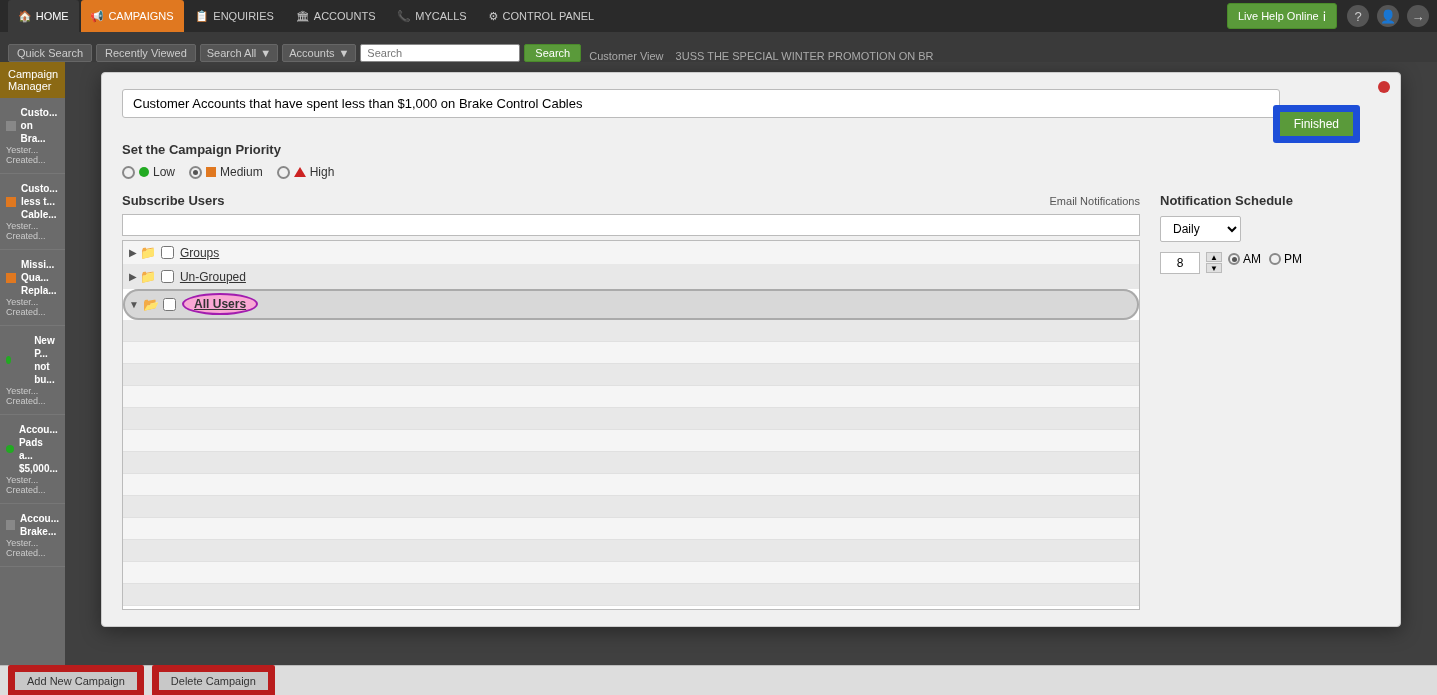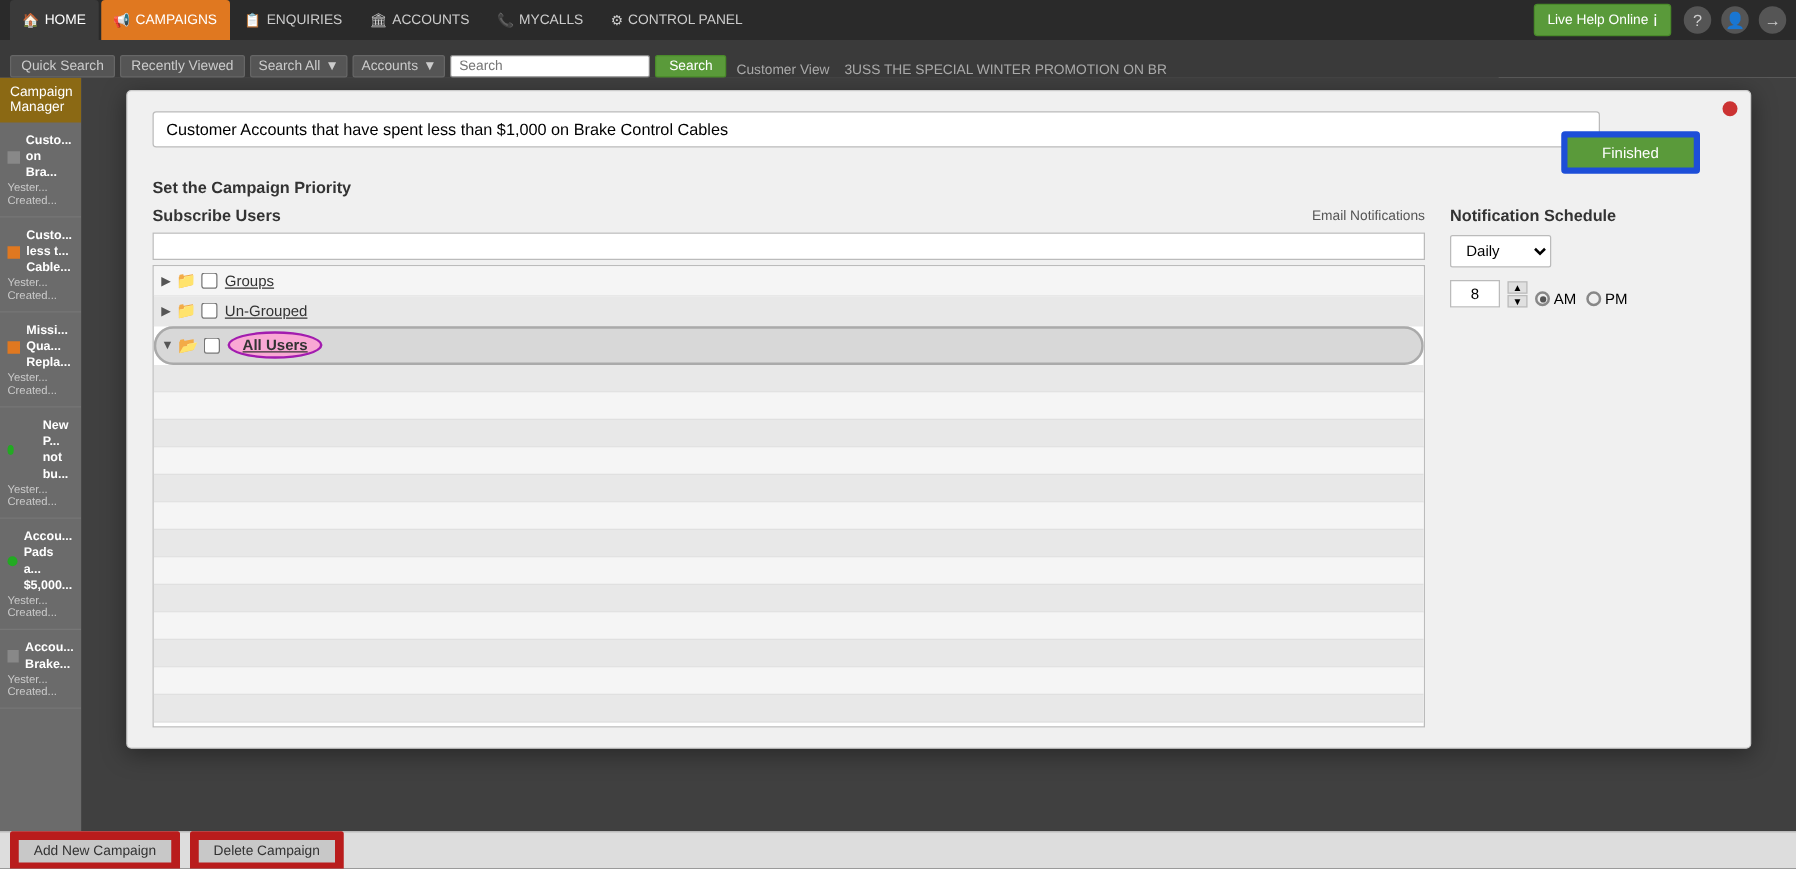--- a/index.html
+++ b/index.html
@@ -270,23 +270,23 @@
       background: #fff;
       margin-bottom: 12px;
     }
 
     
     .finished-btn {
       position: absolute;
       top: 16px;
       right: 20px;
       background: #5a9a3a;
-      border: 5px solid #1d4ed8;
+      border: 7px solid #1d4ed8;
       color: #fff;
-      padding: 5px 28px;
+      padding: 5px 14px;
       font-size: 12px;
       cursor: pointer;
       border-radius: 3px;
     }
 
     
     .section-title {
       font-size: 13px;
       font-weight: bold;
       color: #333;
@@ -432,21 +432,21 @@
 
     
     .notif-title {
       font-size: 13px;
       font-weight: bold;
       color: #333;
       margin-bottom: 8px;
     }
     .notif-row {
       display: flex;
-      align-items: flex-end;
+      align-items: flex-start;
       gap: 6px;
     }
     .schedule-select {
       padding: 4px 8px;
       border: 1px solid #bbb;
       background: #fff;
       font-size: 12px;
       cursor: pointer;
       border-radius: 2px;
     }
@@ -653,20 +653,37 @@
           <div class="modal-body">
 
             <div style="position:relative; padding-right: 100px; margin-bottom:12px;">
               <input type="text" class="campaign-title-input" value="Customer Accounts that have spent less than $1,000 on Brake Control Cables" style="">
               <button class="finished-btn">
                 <span>Finished</span>
               </button>
             </div>
 
             <div class="section-title">Set the Campaign Priority</div>
+            <div class="priority-row">
+              <div class="priority-option">
+                <div class="radio-btn"></div>
+                <div class="dot-green"></div>
+                <span>Low</span>
+              </div>
+              <div class="priority-option">
+                <div class="radio-btn checked"></div>
+                <div class="dot-orange"></div>
+                <span>Medium</span>
+              </div>
+              <div class="priority-option">
+                <div class="radio-btn"></div>
+                <div class="triangle-red"></div>
+                <span>High</span>
+              </div>
+            </div>
 
             <div class="two-col">
               <div class="left-col">
 
                 <div class="subscribe-header">
                   <div class="subscribe-title">Subscribe Users</div>
                   <div class="email-notif-label">Email Notifications</div>
                 </div>
 
                 <input type="text" class="search-users-input" placeholder="" style="">

